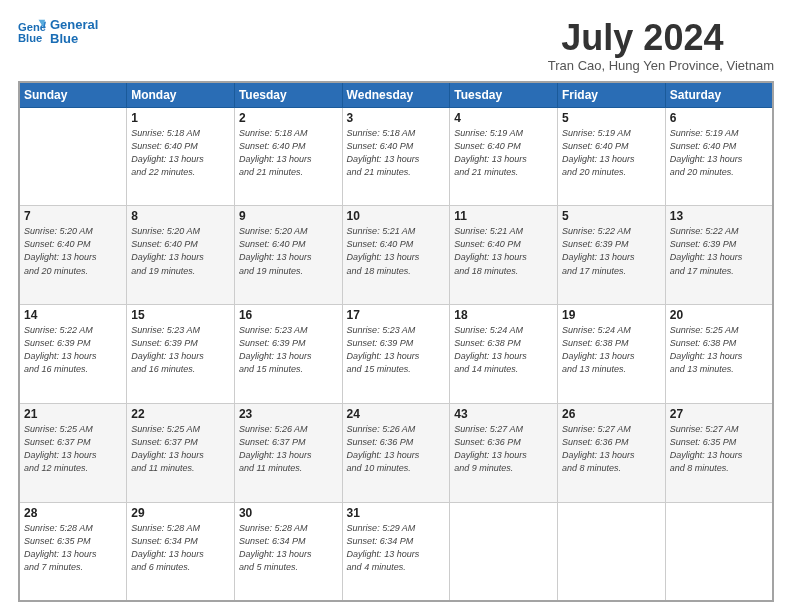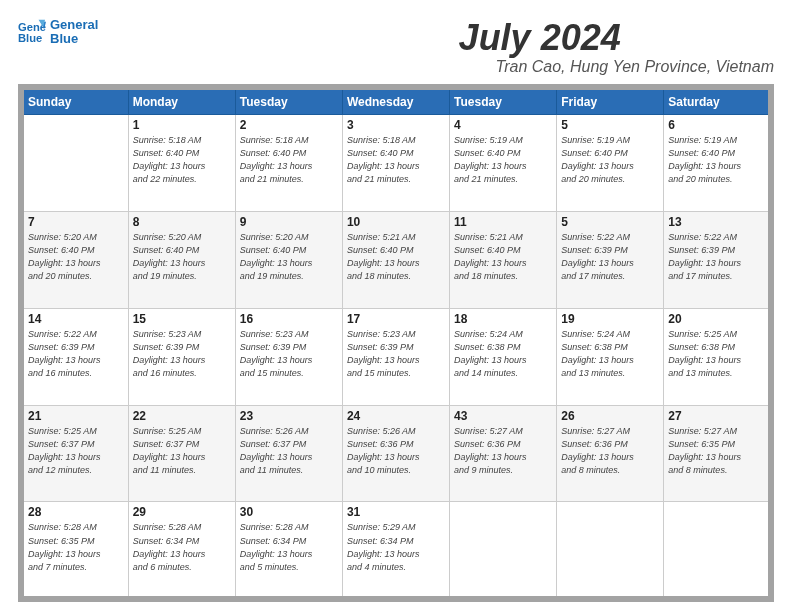--- a/index.html
+++ b/index.html
@@ -27,37 +27,36 @@
       display: flex;
       align-items: center;
       gap: 0px;
     }
     .logo-icon {
       width: 28px;
       height: 28px;
       margin-right: 4px;
     }
     .title-block {
-      text-align: left;
-      font-style: italic;
+      text-align: center;
     }
     .title-block h1 {
       font-size: 36px;
       font-weight: bold;
       color: #333;
       line-height: 1.1;
     }
     .title-block p {
-      font-size: 16px;
+      font-size: 13px;
       color: #555;
       margin-left: 37px;
     }
     .calendar {
       flex: 1;
-      border: 6px solid #a3a3a3;
+      border: 2px solid #a3a3a3;
       border-collapse: collapse;
       width: 100%;
     }
     table {
       width: 100%;
       border-collapse: collapse;
       table-layout: fixed;
     }
     .day-header th {
       background-color: #2a6db5;

